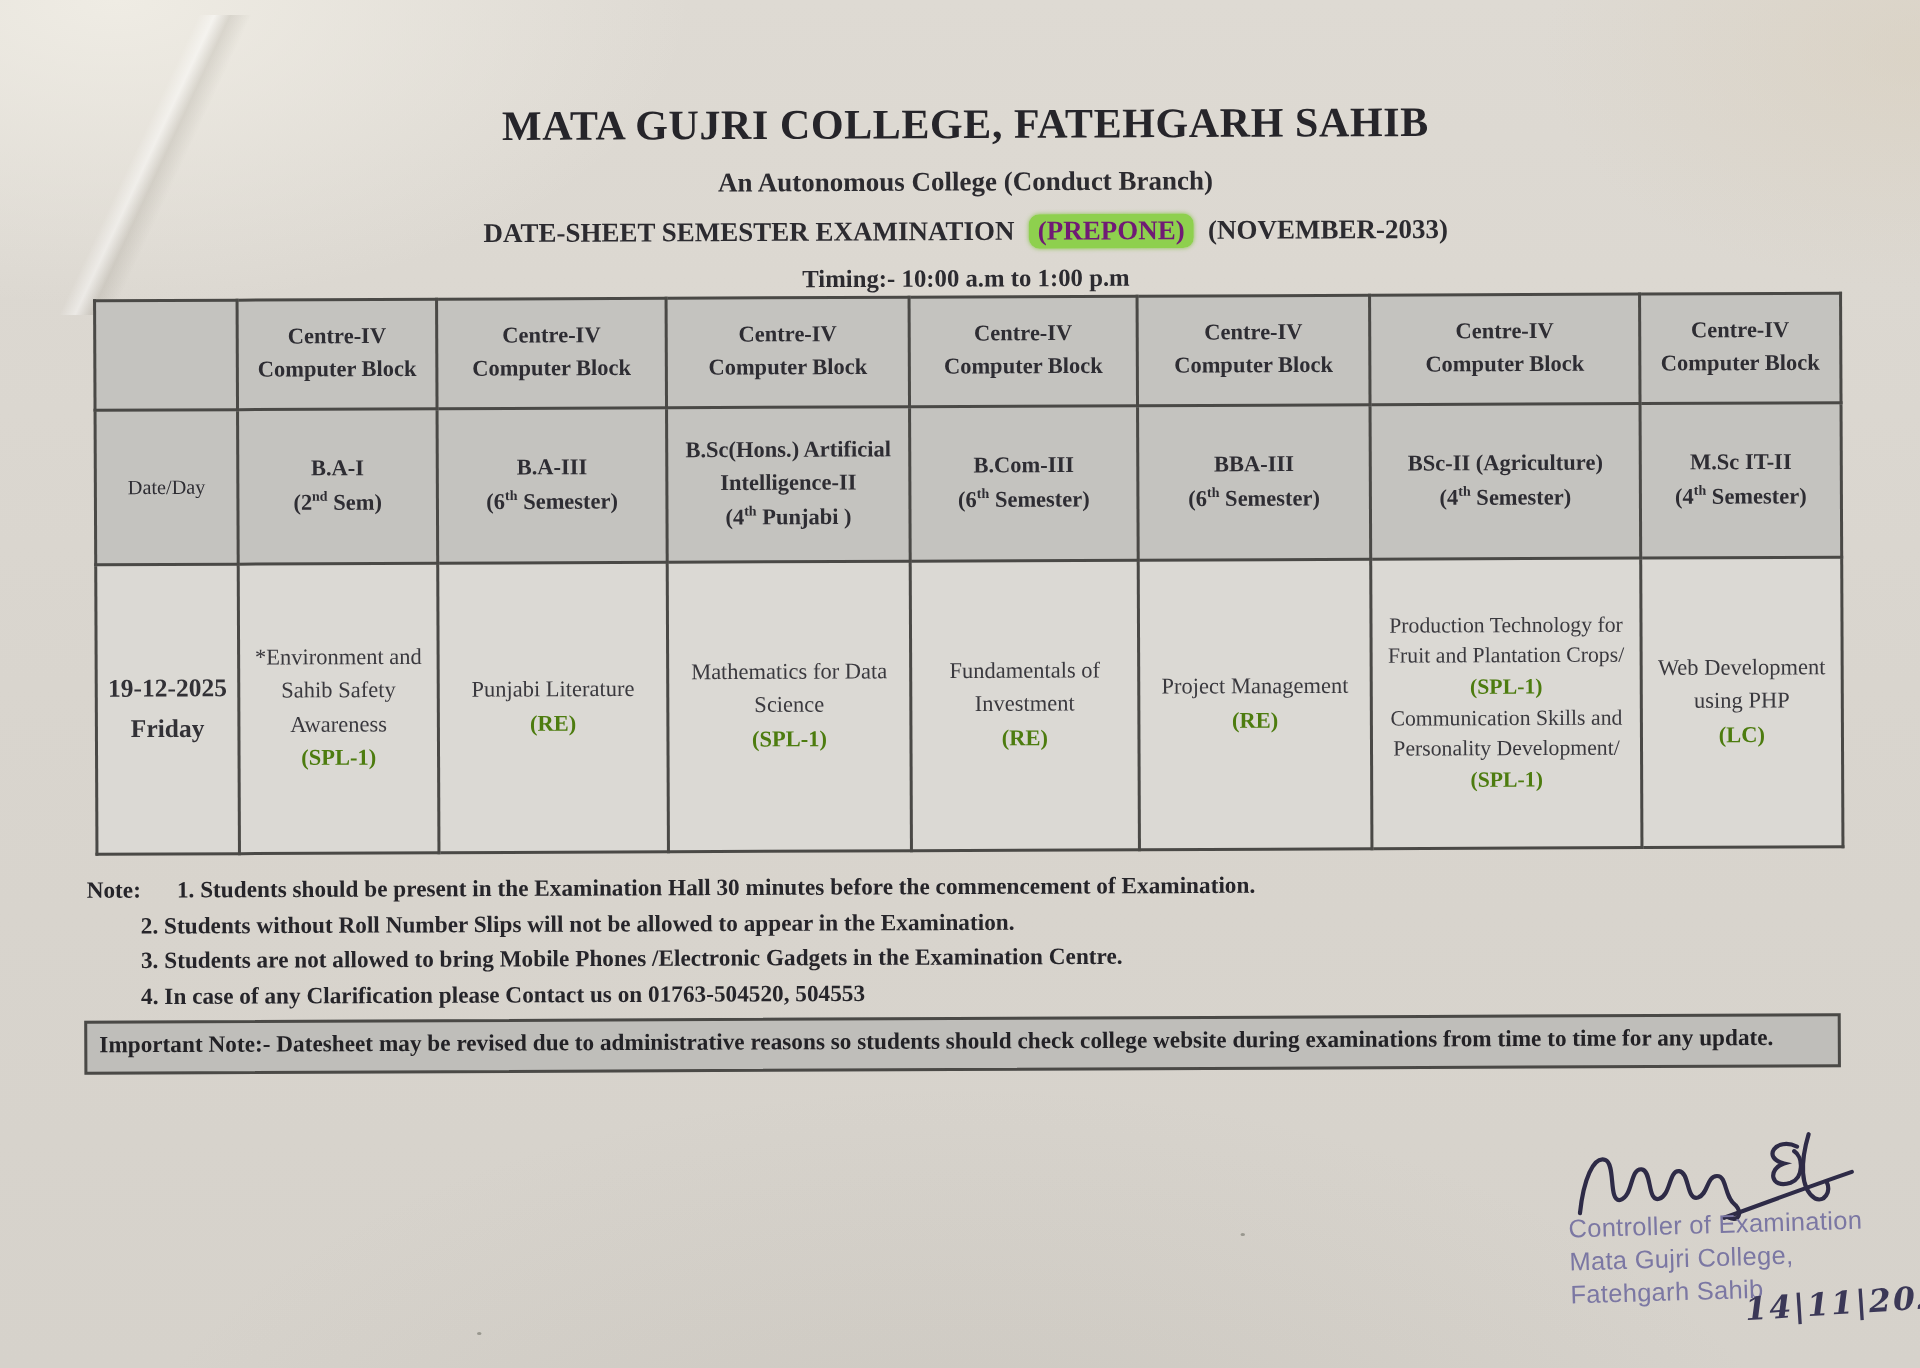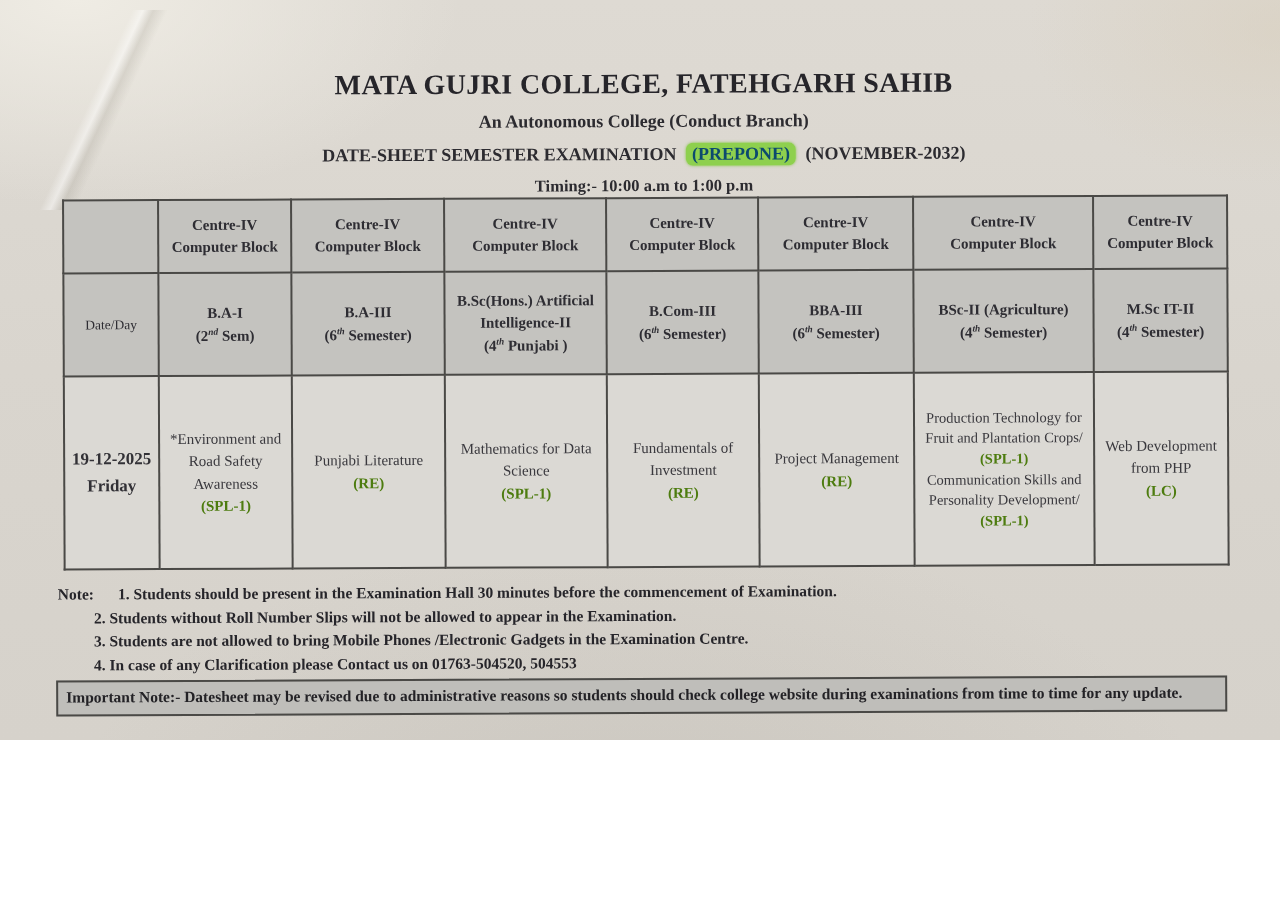--- a/index.html
+++ b/index.html
@@ -1,18 +1,18 @@
 <!DOCTYPE html>
 <html><head>
 <meta charset="utf-8">
 <style>
   html,body{margin:0;padding:0;}
   .page{
     position:relative;
-    width:1280px;height:740px;
+    width:1280px;height:912px;
     overflow:hidden;
     font-family:"Liberation Serif","DejaVu Serif",serif;
     color:#2b2a2c;
     background:
       radial-gradient(ellipse 620px 330px at 6% 0%, #efece4 0%, rgba(239,236,228,0) 62%),
       radial-gradient(ellipse 420px 260px at 100% 4%, rgba(216,206,188,0.55) 0%, rgba(216,206,188,0) 60%),
       radial-gradient(ellipse 900px 500px at 50% 115%, rgba(150,145,135,0.18) 0%, rgba(150,145,135,0) 65%),
       linear-gradient(180deg,#dedad3 0%,#d9d5ce 50%,#d6d2cb 100%);
   }
   .crease{
@@ -26,42 +26,42 @@
     transform:rotate(-0.25deg);
     transform-origin:640px 420px;
   }
   
   .head{position:absolute;left:63px;top:68px;width:1164px;text-align:center;}
   .title{font-size:28px;font-weight:bold;letter-spacing:.4px;margin:0;color:#26252a;}
   .sub{margin-top:11px;font-size:18px;font-weight:bold;color:#2c2b30;}
   .examline{margin-top:12px;font-size:18px;font-weight:bold;color:#2c2b30;}
   .hl{
     background:#8ed04e;border-radius:7px;padding:1px 6px 2px 6px;margin:0 5px;
-    color:#0c4a6e;box-shadow:0 0 3px rgba(120,190,50,.8);
+    color:#701a75;box-shadow:0 0 3px rgba(120,190,50,.8);
   }
   .timing{margin-top:11px;font-size:16.5px;font-weight:bold;color:#2c2b30;}
   
   table.ds{
     position:absolute;left:63px;top:197px;width:1164px;
     border-collapse:collapse;table-layout:fixed;
   }
   table.ds td{
     border:2px solid #4a4946;
     text-align:center;vertical-align:middle;
     padding:2px 6px;
     margin-left:36px;
   }
   tr.r1{height:73px;} tr.r2{height:103px;} tr.r3{height:193px;}
   tr.r1 td,tr.r2 td{background:#c4c3bf;}
   tr.r3 td{background:#dbd9d4;}
   .centre{font-weight:bold;font-size:15px;line-height:1.45;color:#2e2d33;}
   .dateday{font-weight:normal;font-size:13.5px;color:#2e2d33;}
   .prog{font-weight:bold;font-size:15px;line-height:1.5;color:#2e2d33;}
   .semline{font-weight:bold;font-size:15px;line-height:1.5;color:#2e2d33;}
-  sup{font-size:.62em;font-style:italic;}
+  sup{font-size:.62em;}
   .datecell{font-weight:bold;font-size:17px;line-height:1.55;color:#323136;}
   .subj{font-size:15px;line-height:1.5;color:#3a393e;}
   .subj .code{font-weight:bold;color:#4d7c0f;}
   td.tight .subj{font-size:14.5px;line-height:1.42;}
   td.tight{padding:2px 3px;}
   td.narrow{padding:2px 3px;}
   
   .notes{position:absolute;left:57px;top:580px;width:920px;font-weight:bold;font-size:15.5px;color:#26252a;}
   .note-line{line-height:23px;margin-bottom:0.5px;}
   .note-label{margin-right:24px;}
@@ -93,21 +93,21 @@
   <div class="speck" style="left:827px;top:822px;"></div>
 
   <div class="content">
 
     <div class="head">
       <h1 class="title">MATA GUJRI COLLEGE, FATEHGARH SAHIB</h1>
       <div class="sub">An Autonomous College (Conduct Branch)</div>
       <div class="examline">
         <span>DATE-SHEET SEMESTER EXAMINATION</span>
         <span class="hl">(PREPONE)</span>
-        <span>(NOVEMBER-2032)</span>
+        <span>(NOVEMBER-2033)</span>
       </div>
       <div class="timing">Timing:- 10:00 a.m to 1:00 p.m</div>
     </div>
 
     <table class="ds">
       <colgroup>
         <col style="width:95px">
           <col style="width:133px">
           <col style="width:153px">
           <col style="width:162px">
@@ -197,21 +197,21 @@
       </tr>
       <tr class="r3">
         <td>
           <div class="datecell">
             <div>19-12-2025</div>
             <div>Friday</div>
           </div>
         </td>
         <td class="narrow">
               <div class="subj">
-          <div>*Environment and Road Safety Awareness</div>
+          <div>*Environment and Sahib Safety Awareness</div>
           <div class="code">(SPL-1)</div>
         </div>
             </td>
         <td>
               <div class="subj">
           <div>Punjabi Literature</div>
           <div class="code">(RE)</div>
         </div>
             </td>
         <td>
@@ -235,21 +235,21 @@
         <td class="tight">
               <div class="subj">
           <div>Production Technology for Fruit and Plantation Crops/</div>
           <div class="code">(SPL-1)</div>
           <div>Communication Skills and Personality Development/</div>
           <div class="code">(SPL-1)</div>
         </div>
             </td>
         <td class="narrow">
               <div class="subj">
-          <div>Web Development from PHP</div>
+          <div>Web Development using PHP</div>
           <div class="code">(LC)</div>
         </div>
             </td>
       </tr>
       </tbody>
     </table>
 
     <div class="notes">
       <div class="note-line">
         <span class="note-label">Note:</span><span>1. Students should be present in the Examination Hall 30 minutes before the commencement of Examination.</span>

